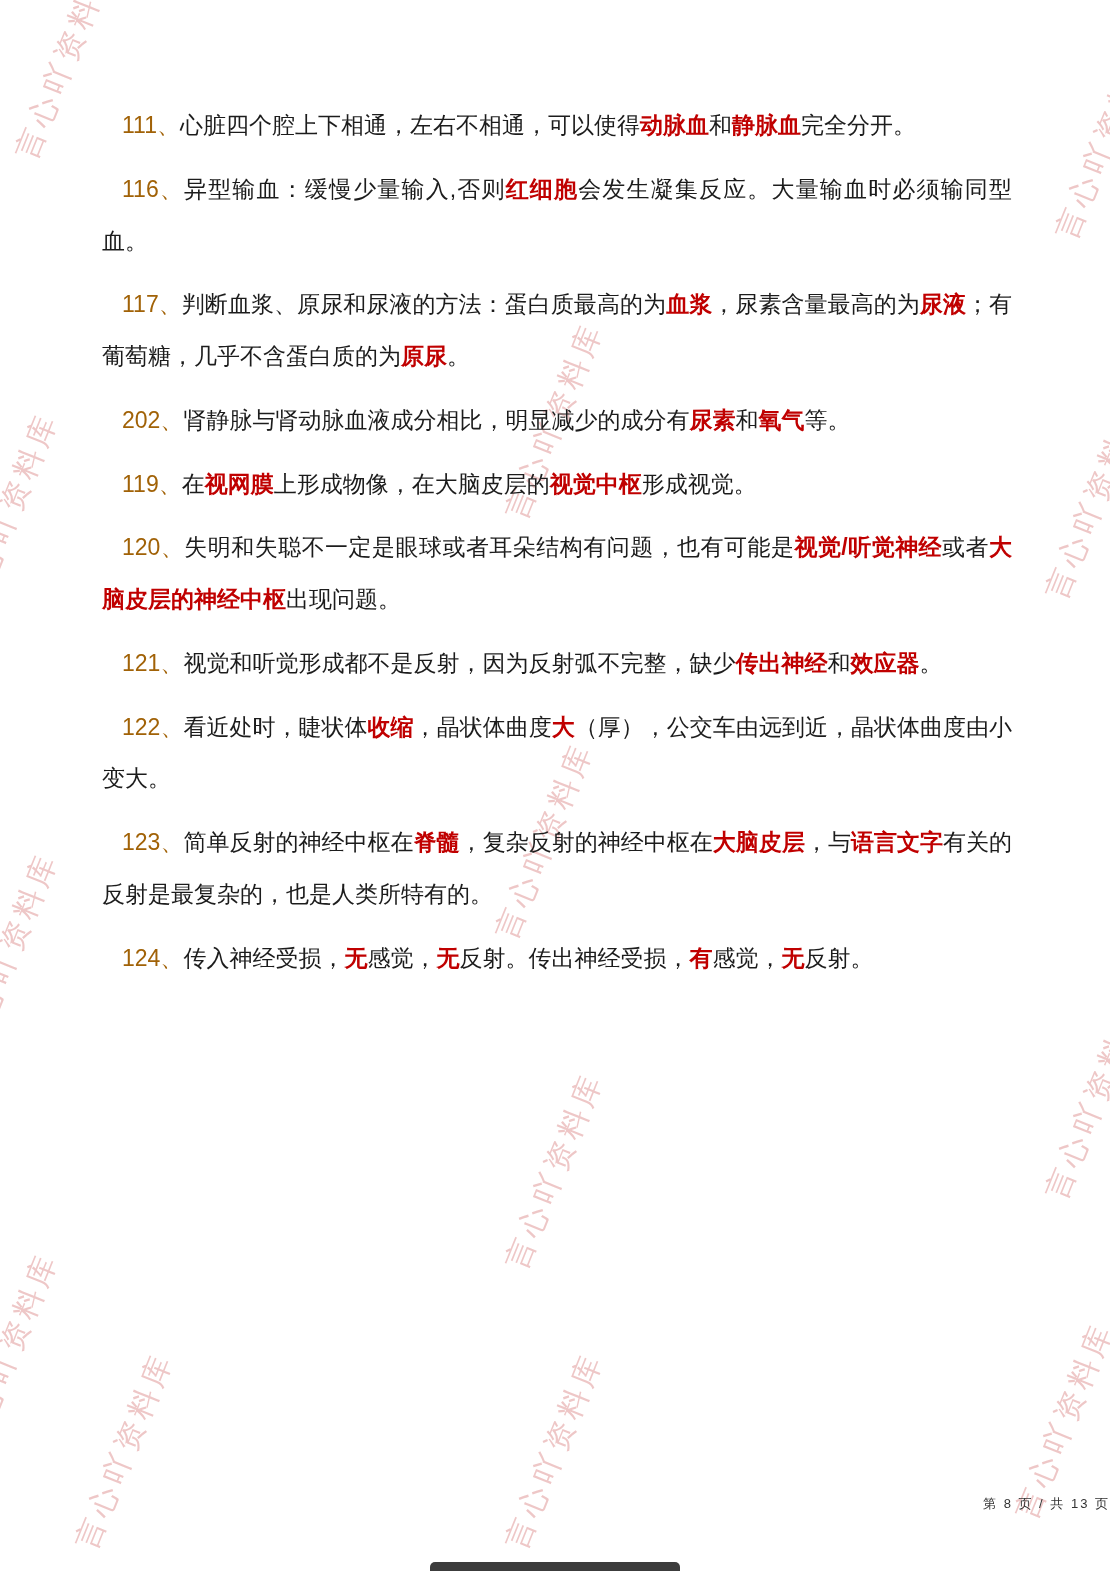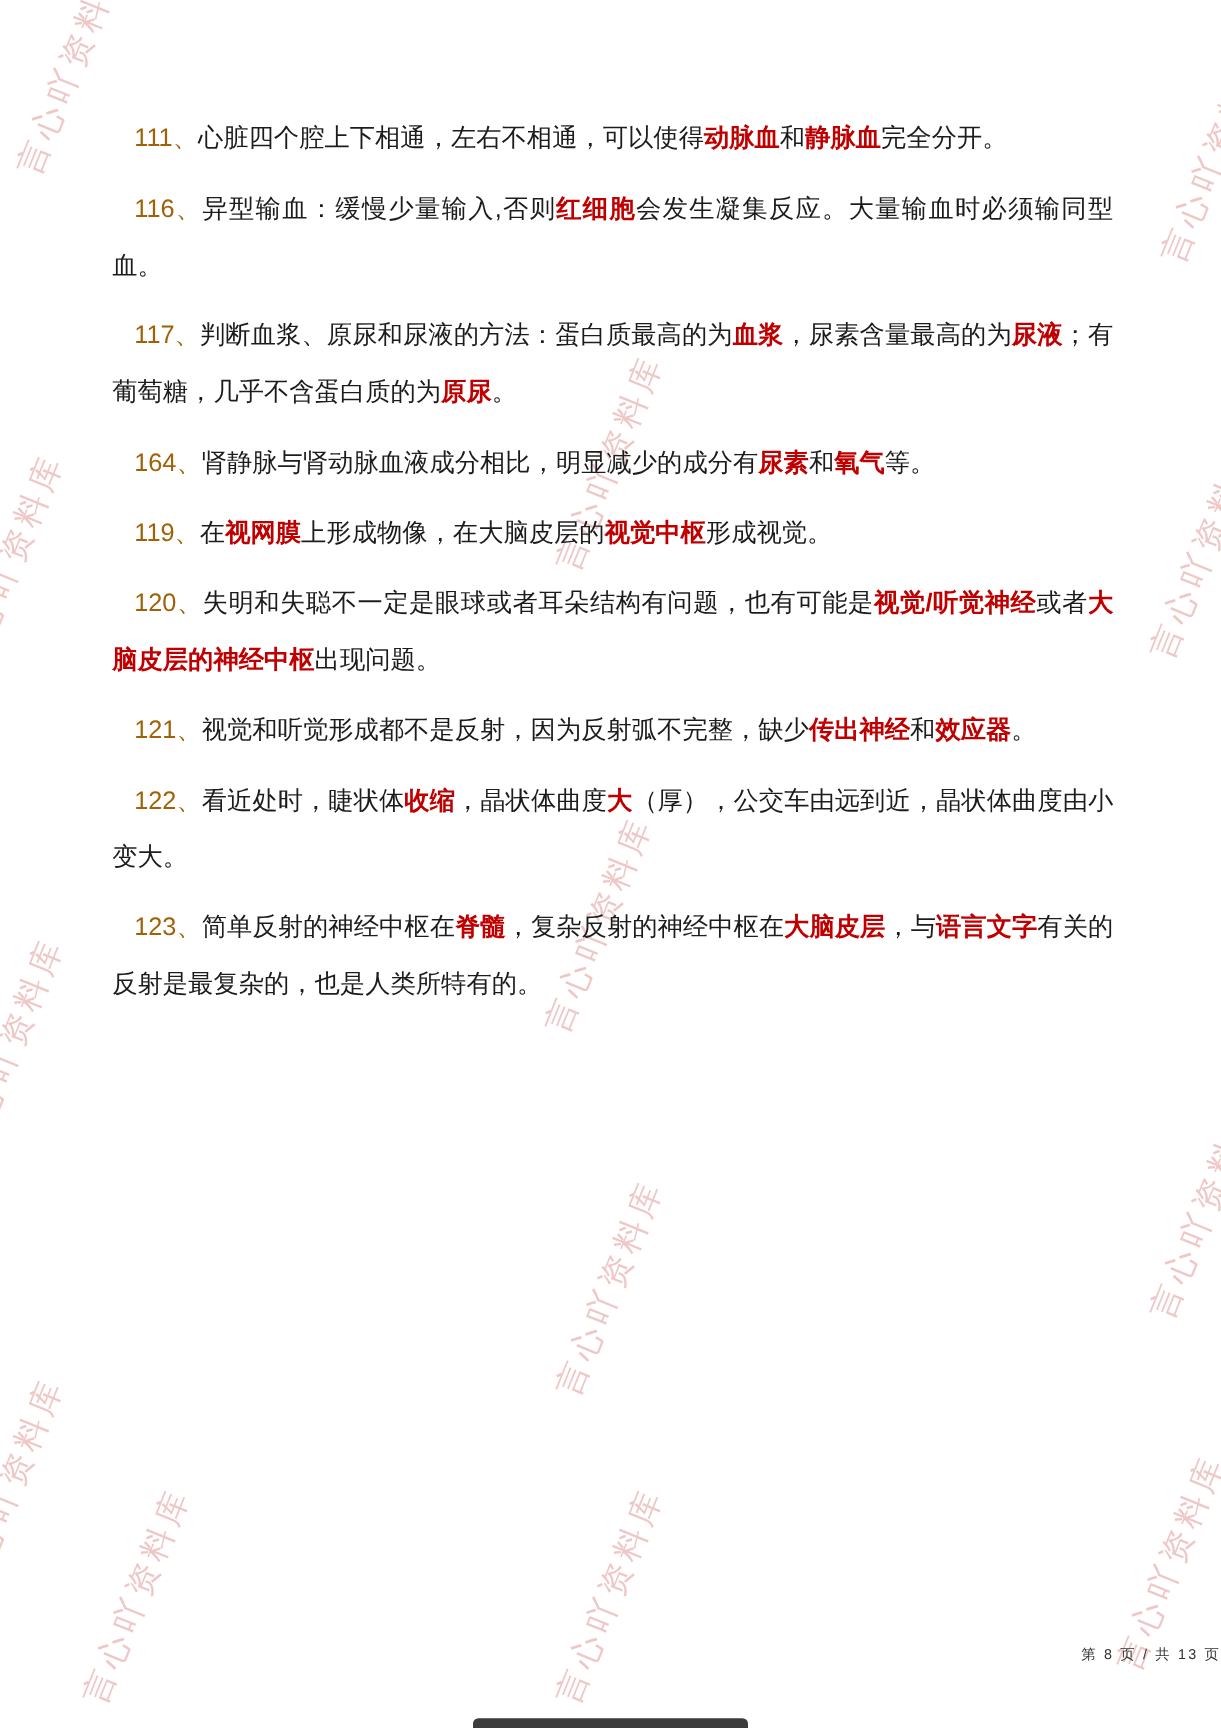--- a/index.html
+++ b/index.html
@@ -107,25 +107,26 @@
     <span class="wm wm10">言心吖资料库</span>
     <span class="wm wm11">言心吖资料库</span>
     <span class="wm wm12">言心吖资料库</span>
     <span class="wm wm13">言心吖资料库</span>
   </div>
 
   <div class="content">
       <p class="item"><span class="num">111、</span><span class="">心脏四个腔上下相通，左右不相通，可以使得</span><span class="hl">动脉血</span><span class="">和</span><span class="hl">静脉血</span><span class="">完全分开。</span></p>
       <p class="item"><span class="num">116、</span><span class="">异型输血：缓慢少量输入,否则</span><span class="hl">红细胞</span><span class="">会发生凝集反应。大量输血时必须输同型血。</span></p>
       <p class="item"><span class="num">117、</span><span class="">判断血浆、原尿和尿液的方法：蛋白质最高的为</span><span class="hl">血浆</span><span class="">，尿素含量最高的为</span><span class="hl">尿液</span><span class="">；有葡萄糖，几乎不含蛋白质的为</span><span class="hl">原尿</span><span class="">。</span></p>
-      <p class="item"><span class="num">164、</span><span class="">肾静脉与肾动脉血液成分相比，明显减少的成分有</span><span class="hl">尿素</span><span class="">和</span><span class="hl">氧气</span><span class="">等。</span></p>
+      <p class="item"><span class="num">202、</span><span class="">肾静脉与肾动脉血液成分相比，明显减少的成分有</span><span class="hl">尿素</span><span class="">和</span><span class="hl">氧气</span><span class="">等。</span></p>
       <p class="item"><span class="num">119、</span><span class="">在</span><span class="hl">视网膜</span><span class="">上形成物像，在大脑皮层的</span><span class="hl">视觉中枢</span><span class="">形成视觉。</span></p>
       <p class="item"><span class="num">120、</span><span class="">失明和失聪不一定是眼球或者耳朵结构有问题，也有可能是</span><span class="hl">视觉/听觉神经</span><span class="">或者</span><span class="hl">大脑皮层的神经中枢</span><span class="">出现问题。</span></p>
       <p class="item"><span class="num">121、</span><span class="">视觉和听觉形成都不是反射，因为反射弧不完整，缺少</span><span class="hl">传出神经</span><span class="">和</span><span class="hl">效应器</span><span class="">。</span></p>
       <p class="item"><span class="num">122、</span><span class="">看近处时，睫状体</span><span class="hl">收缩</span><span class="">，晶状体曲度</span><span class="hl">大</span><span class="">（厚），公交车由远到近，晶状体曲度由小变大。</span></p>
       <p class="item"><span class="num">123、</span><span class="">简单反射的神经中枢在</span><span class="hl">脊髓</span><span class="">，复杂反射的神经中枢在</span><span class="hl">大脑皮层</span><span class="">，与</span><span class="hl">语言文字</span><span class="">有关的反射是最复杂的，也是人类所特有的。</span></p>
+      <p class="item"><span class="num">124、</span><span class="">传入神经受损，</span><span class="hl">无</span><span class="">感觉，</span><span class="hl">无</span><span class="">反射。传出神经受损，</span><span class="hl">有</span><span class="">感觉，</span><span class="hl">无</span><span class="">反射。</span></p>
     </div>
 
   <div class="footer">第 8 页 / 共 13 页</div>
 
   <div class="bottom-bar"></div>
 
 </div>
 
 </body></html>

